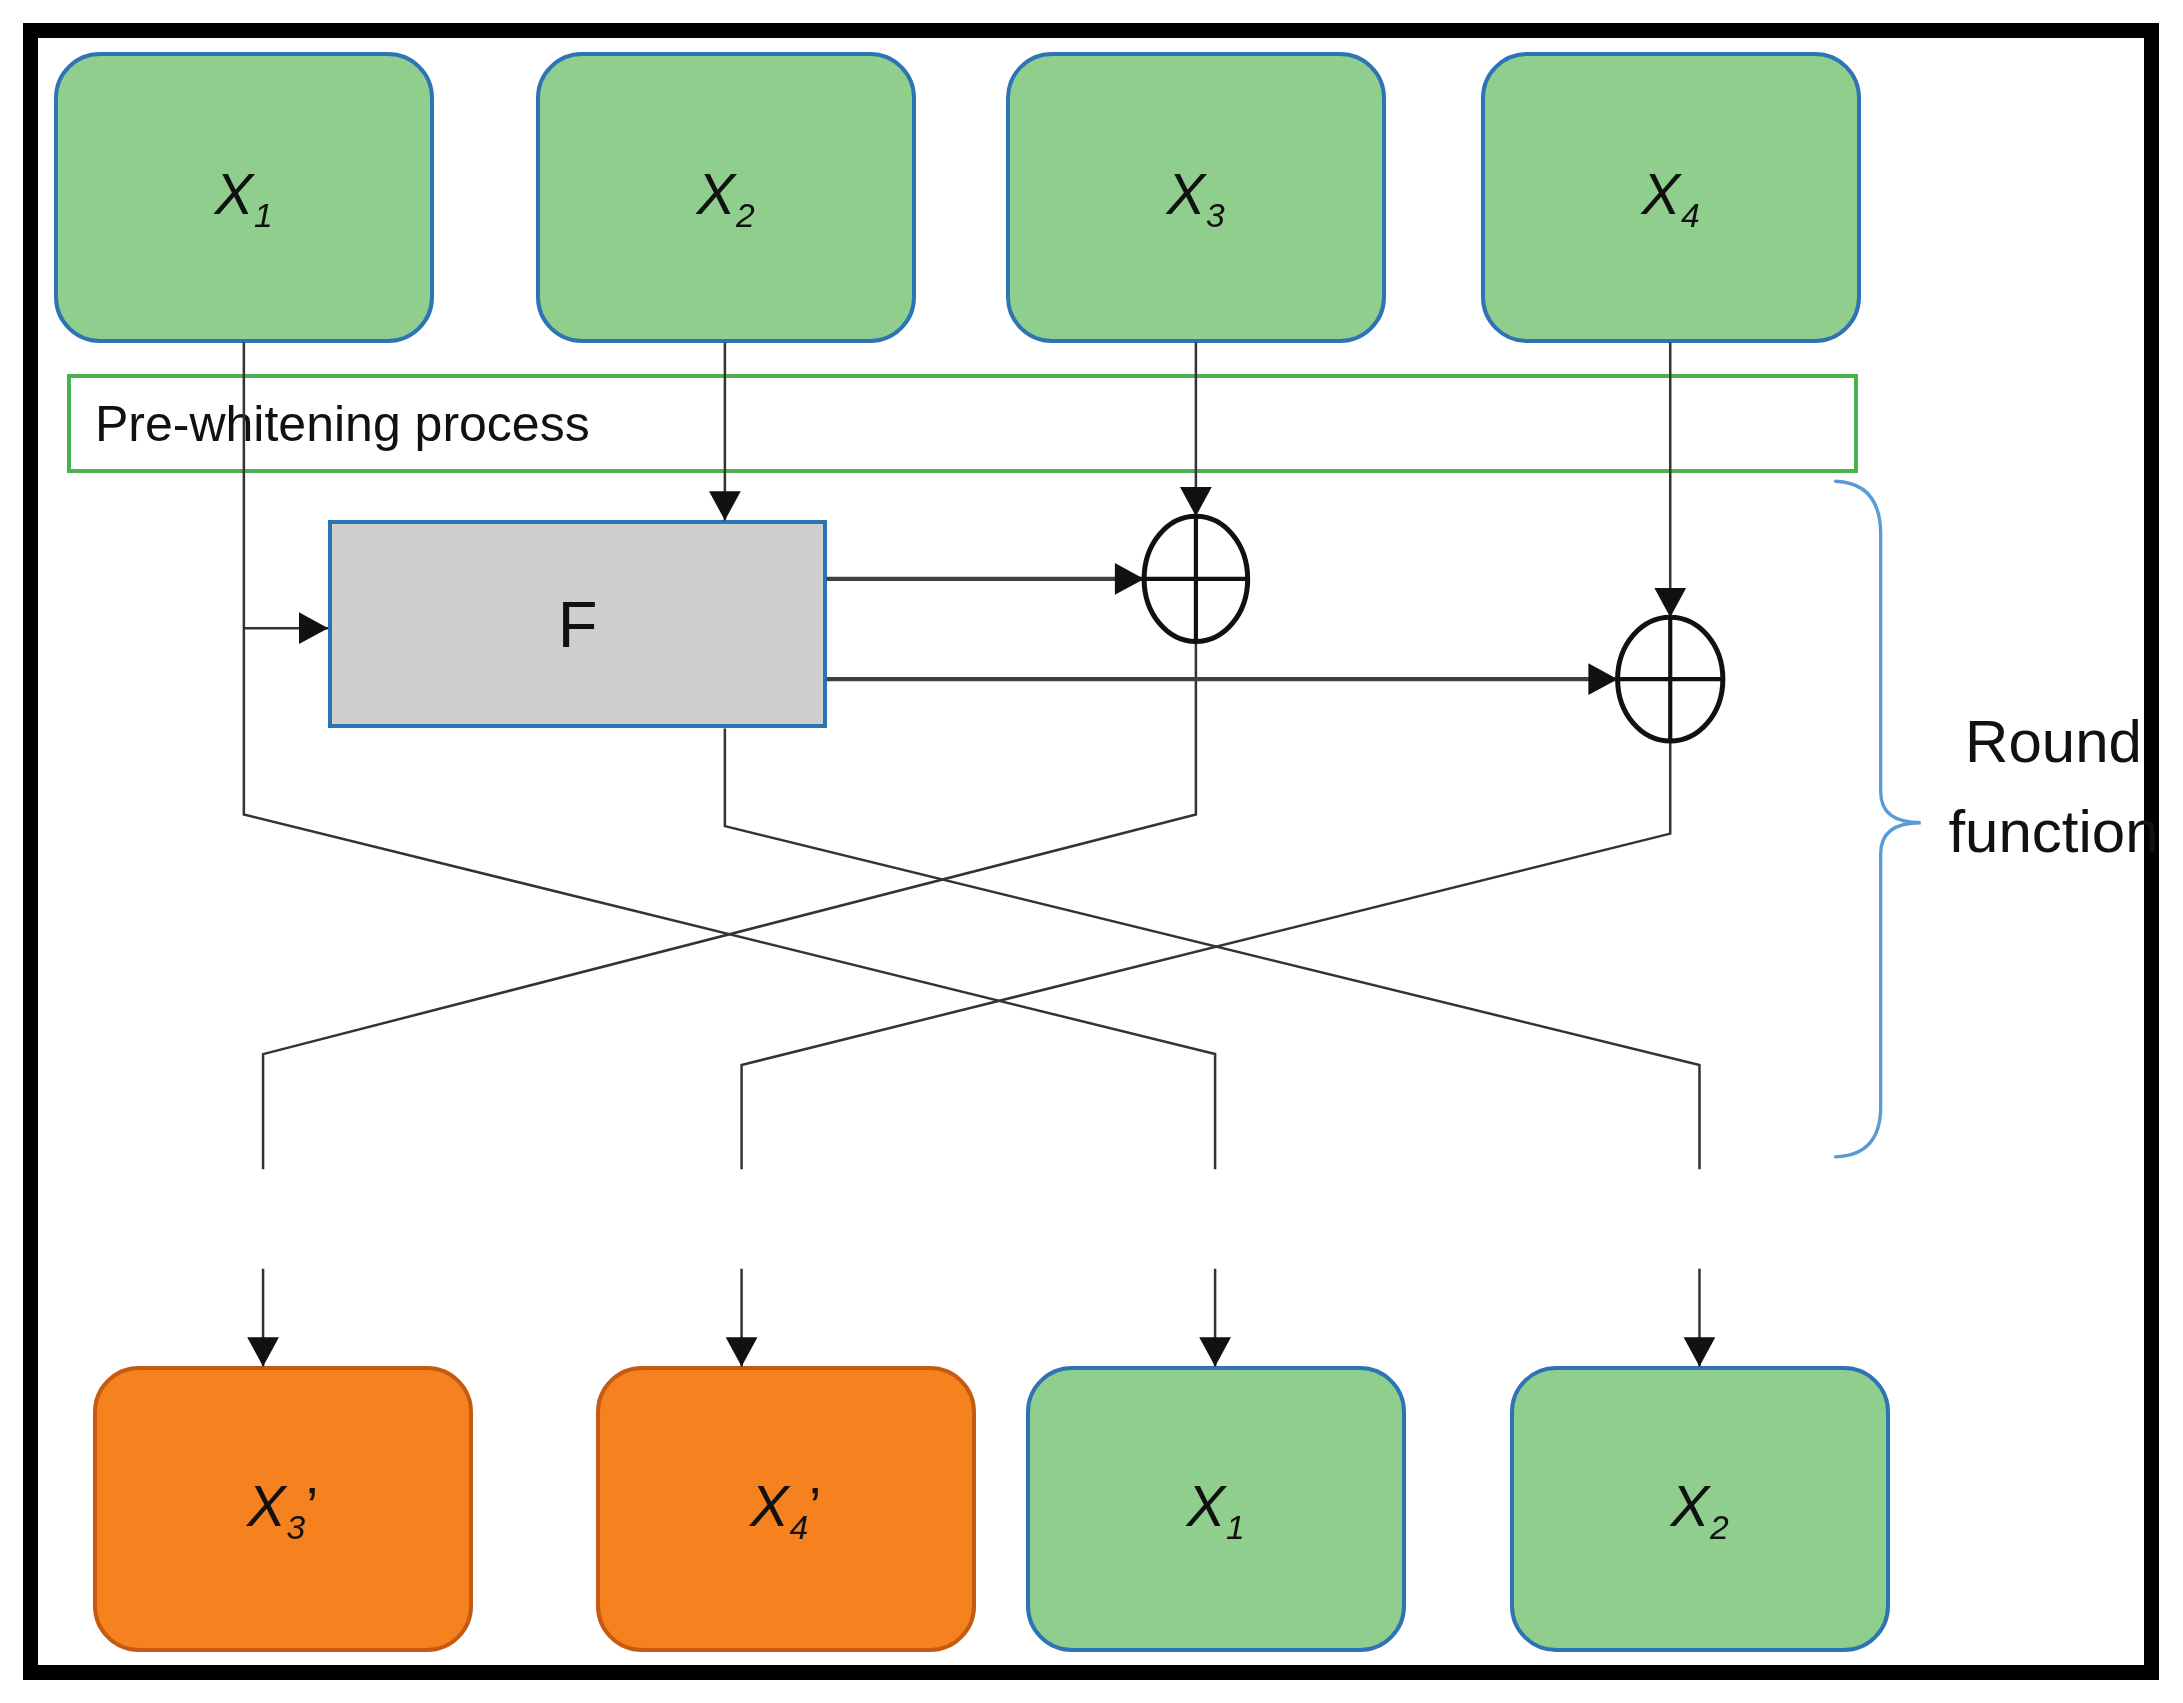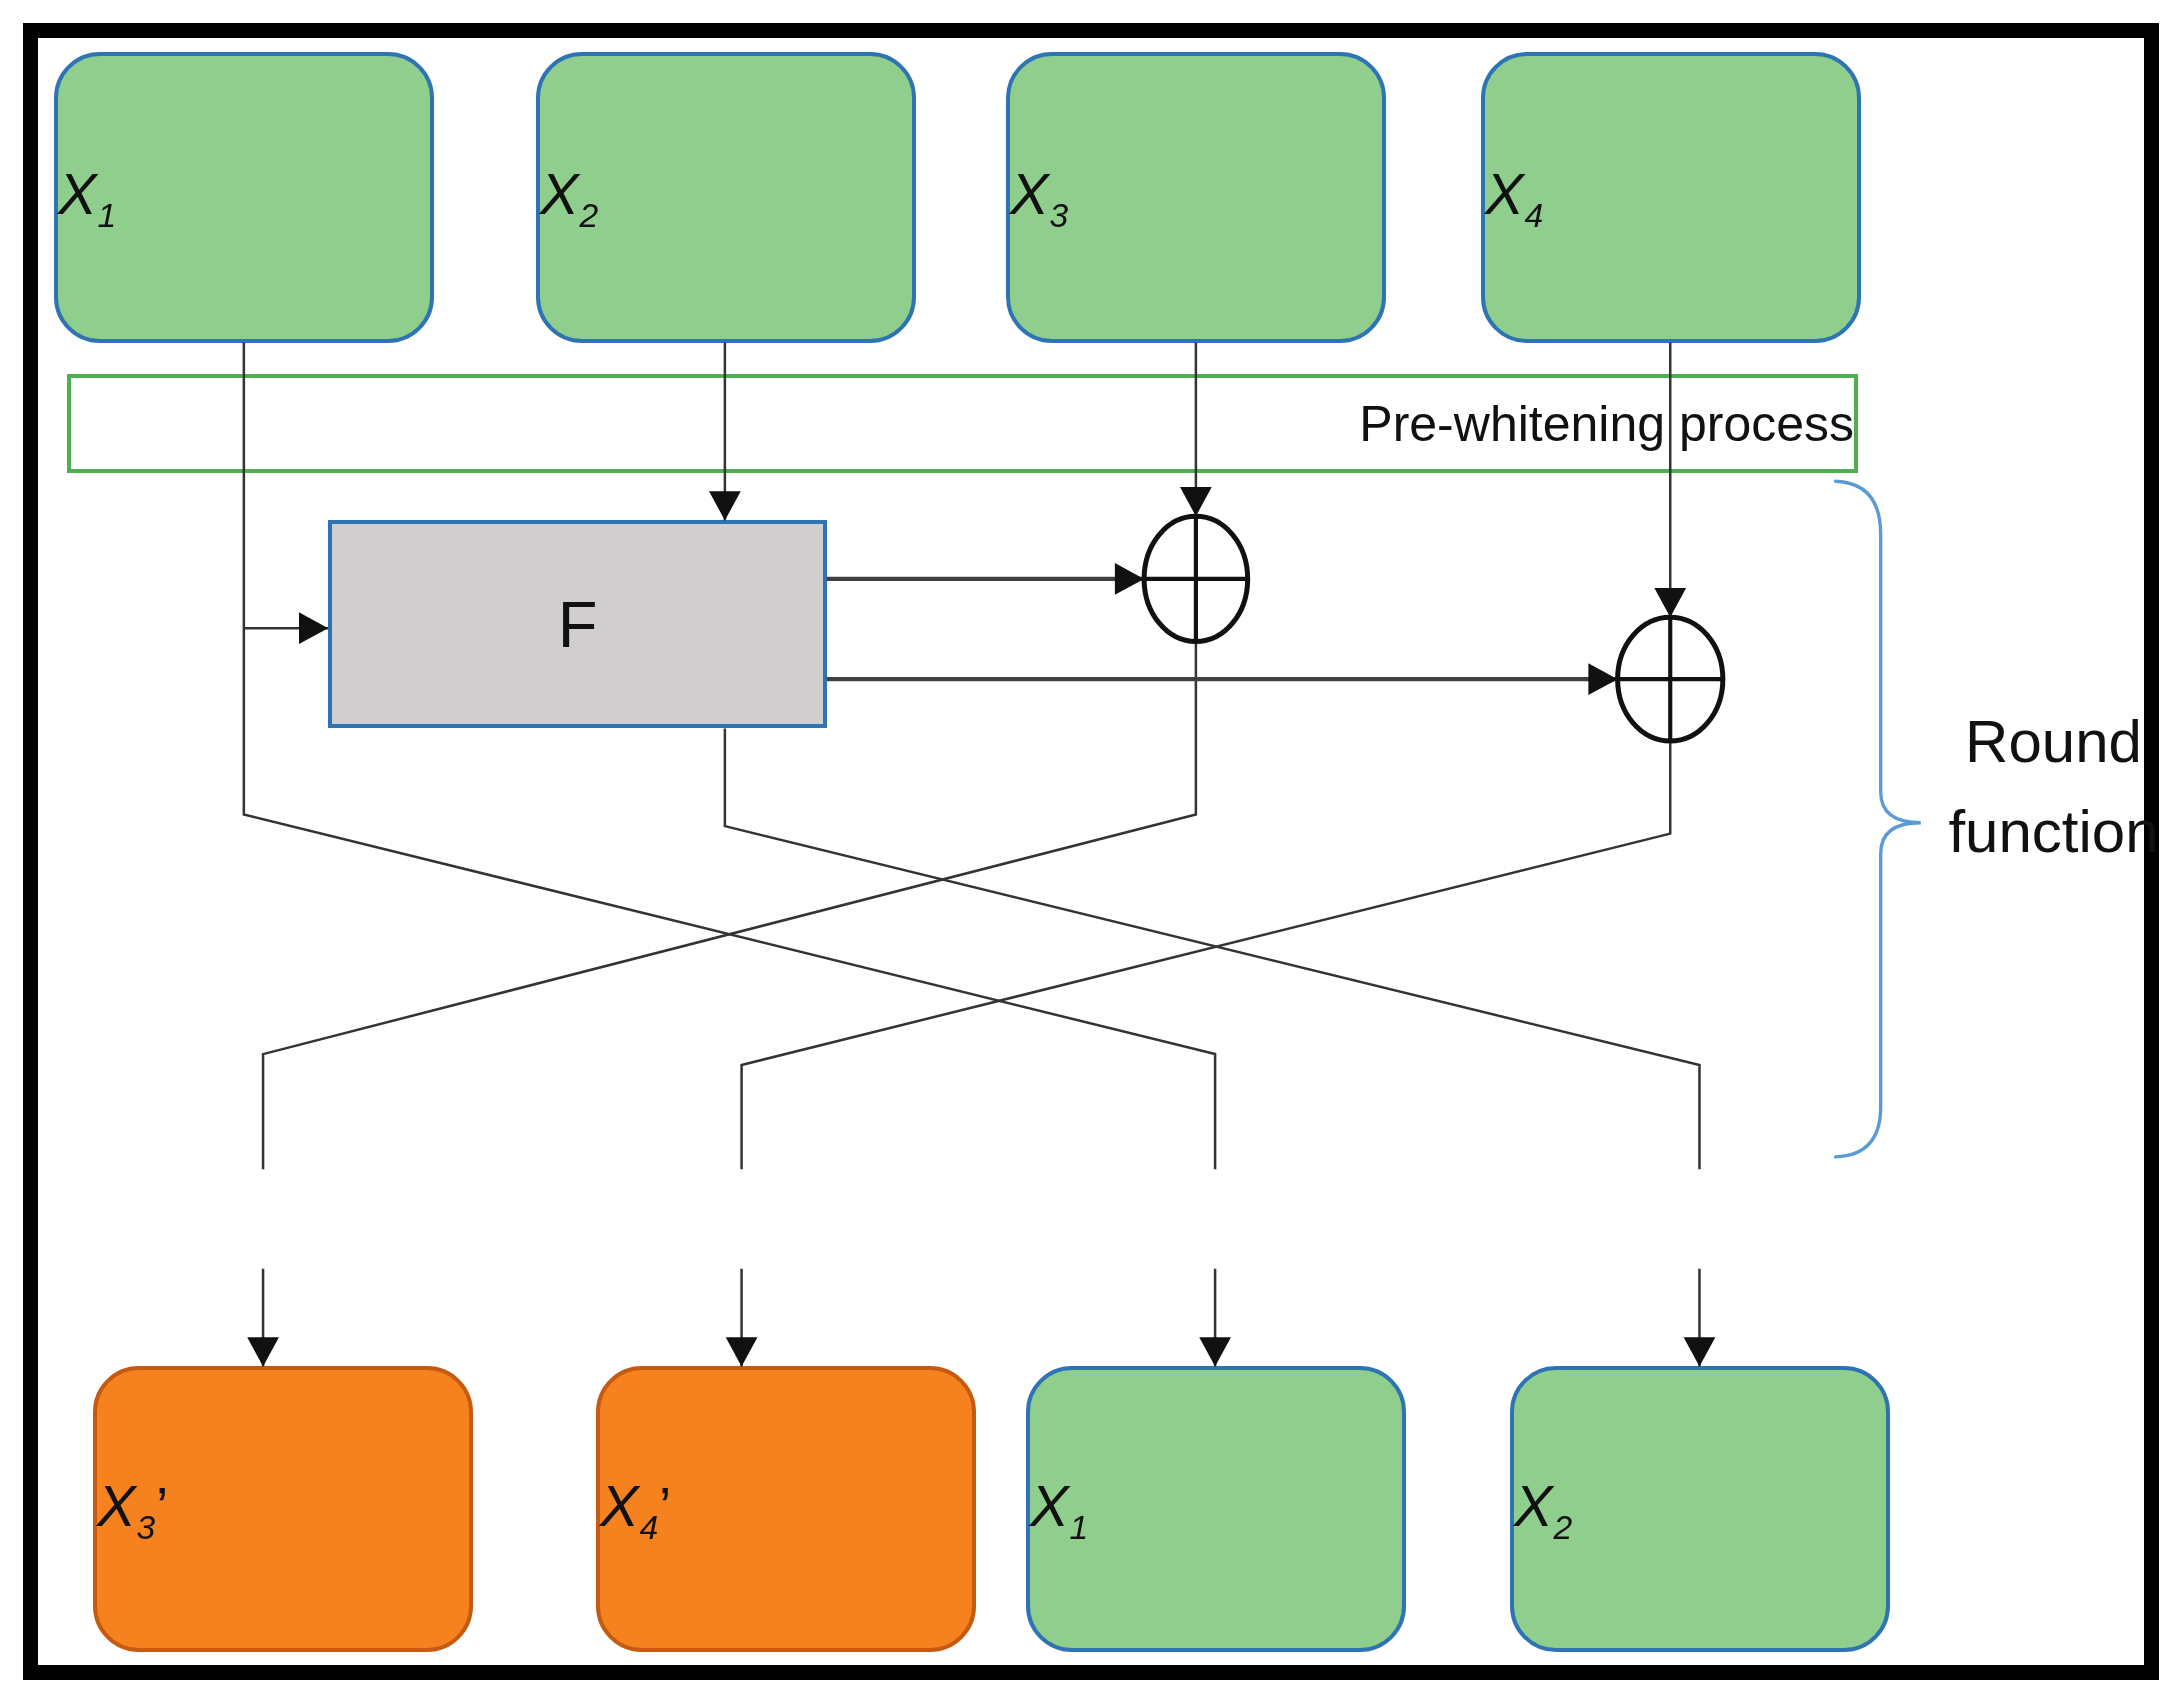--- a/index.html
+++ b/index.html
@@ -6,32 +6,32 @@
     --input-fill:#8FCE8C; --input-stroke:#2E74B5;
     --output-fill:#F5821F; --output-stroke:#C55A11;
     --bar-stroke:#4CAF50; --f-fill:#D0CECE; --f-stroke:#2E74B5;
     --brace:#5B9BD5; --line:#333333; --line-dark:#404040; --text:#111111;
   }
   html,body{margin:0;padding:0;background:#ffffff;}
   body{font-family:"Liberation Sans", sans-serif;color:var(--text);}
   .stage{position:relative;width:2183px;height:1704px;background:#fff;overflow:hidden;}
   .frame{position:absolute;left:23.4px;top:23.4px;width:2136px;height:1657px;
          border:15px solid #000;box-sizing:border-box;}
-  .box{position:absolute;width:380px;display:flex;align-items:center;
+  .box{position:absolute;width:380px;display:flex;align-items:center;justify-content:center;
        box-sizing:border-box;border-radius:46px;z-index:2;}
   .box.top{top:52px;height:291px;}
   .box.bottom{top:1366px;height:286px;}
   .box.green{background:var(--input-fill);border:4.2px solid var(--input-stroke);}
   .box.orange{background:var(--output-fill);border:4.2px solid var(--output-stroke);margin-left:20px;}
   .blabel{font-size:58px;font-style:italic;letter-spacing:0.8px;}
   .blabel sub{font-size:0.58em;font-style:italic;}
   .blabel .prime{font-style:normal;font-size:0.95em;}
   .bar{position:absolute;left:67px;width:1791px;height:99px;background:#fff;
        border:4.2px solid var(--bar-stroke);box-sizing:border-box;z-index:2;
-       display:flex;align-items:center;justify-content:flex-end;font-size:50px;padding-left:24px;}
+       display:flex;align-items:center;justify-content:flex-start;font-size:50px;padding-left:24px;}
   .bar.pre{top:374px;}
   .bar.post{top:1169px;}
   .fbox{position:absolute;left:328px;top:520px;width:499px;height:208px;
         background:var(--f-fill);border:4.2px solid var(--f-stroke);box-sizing:border-box;
         display:flex;align-items:center;justify-content:center;font-size:65px;z-index:2;}
   .rf-label{position:absolute;left:1928px;top:697px;width:251px;text-align:center;
             font-size:60px;line-height:1.5;z-index:2;}
   svg.wires{position:absolute;left:0;top:0;z-index:3;pointer-events:none;}
   .thin{stroke:var(--line);stroke-width:3;fill:none;}
   .thick{stroke:var(--line-dark);stroke-width:5;fill:none;}

